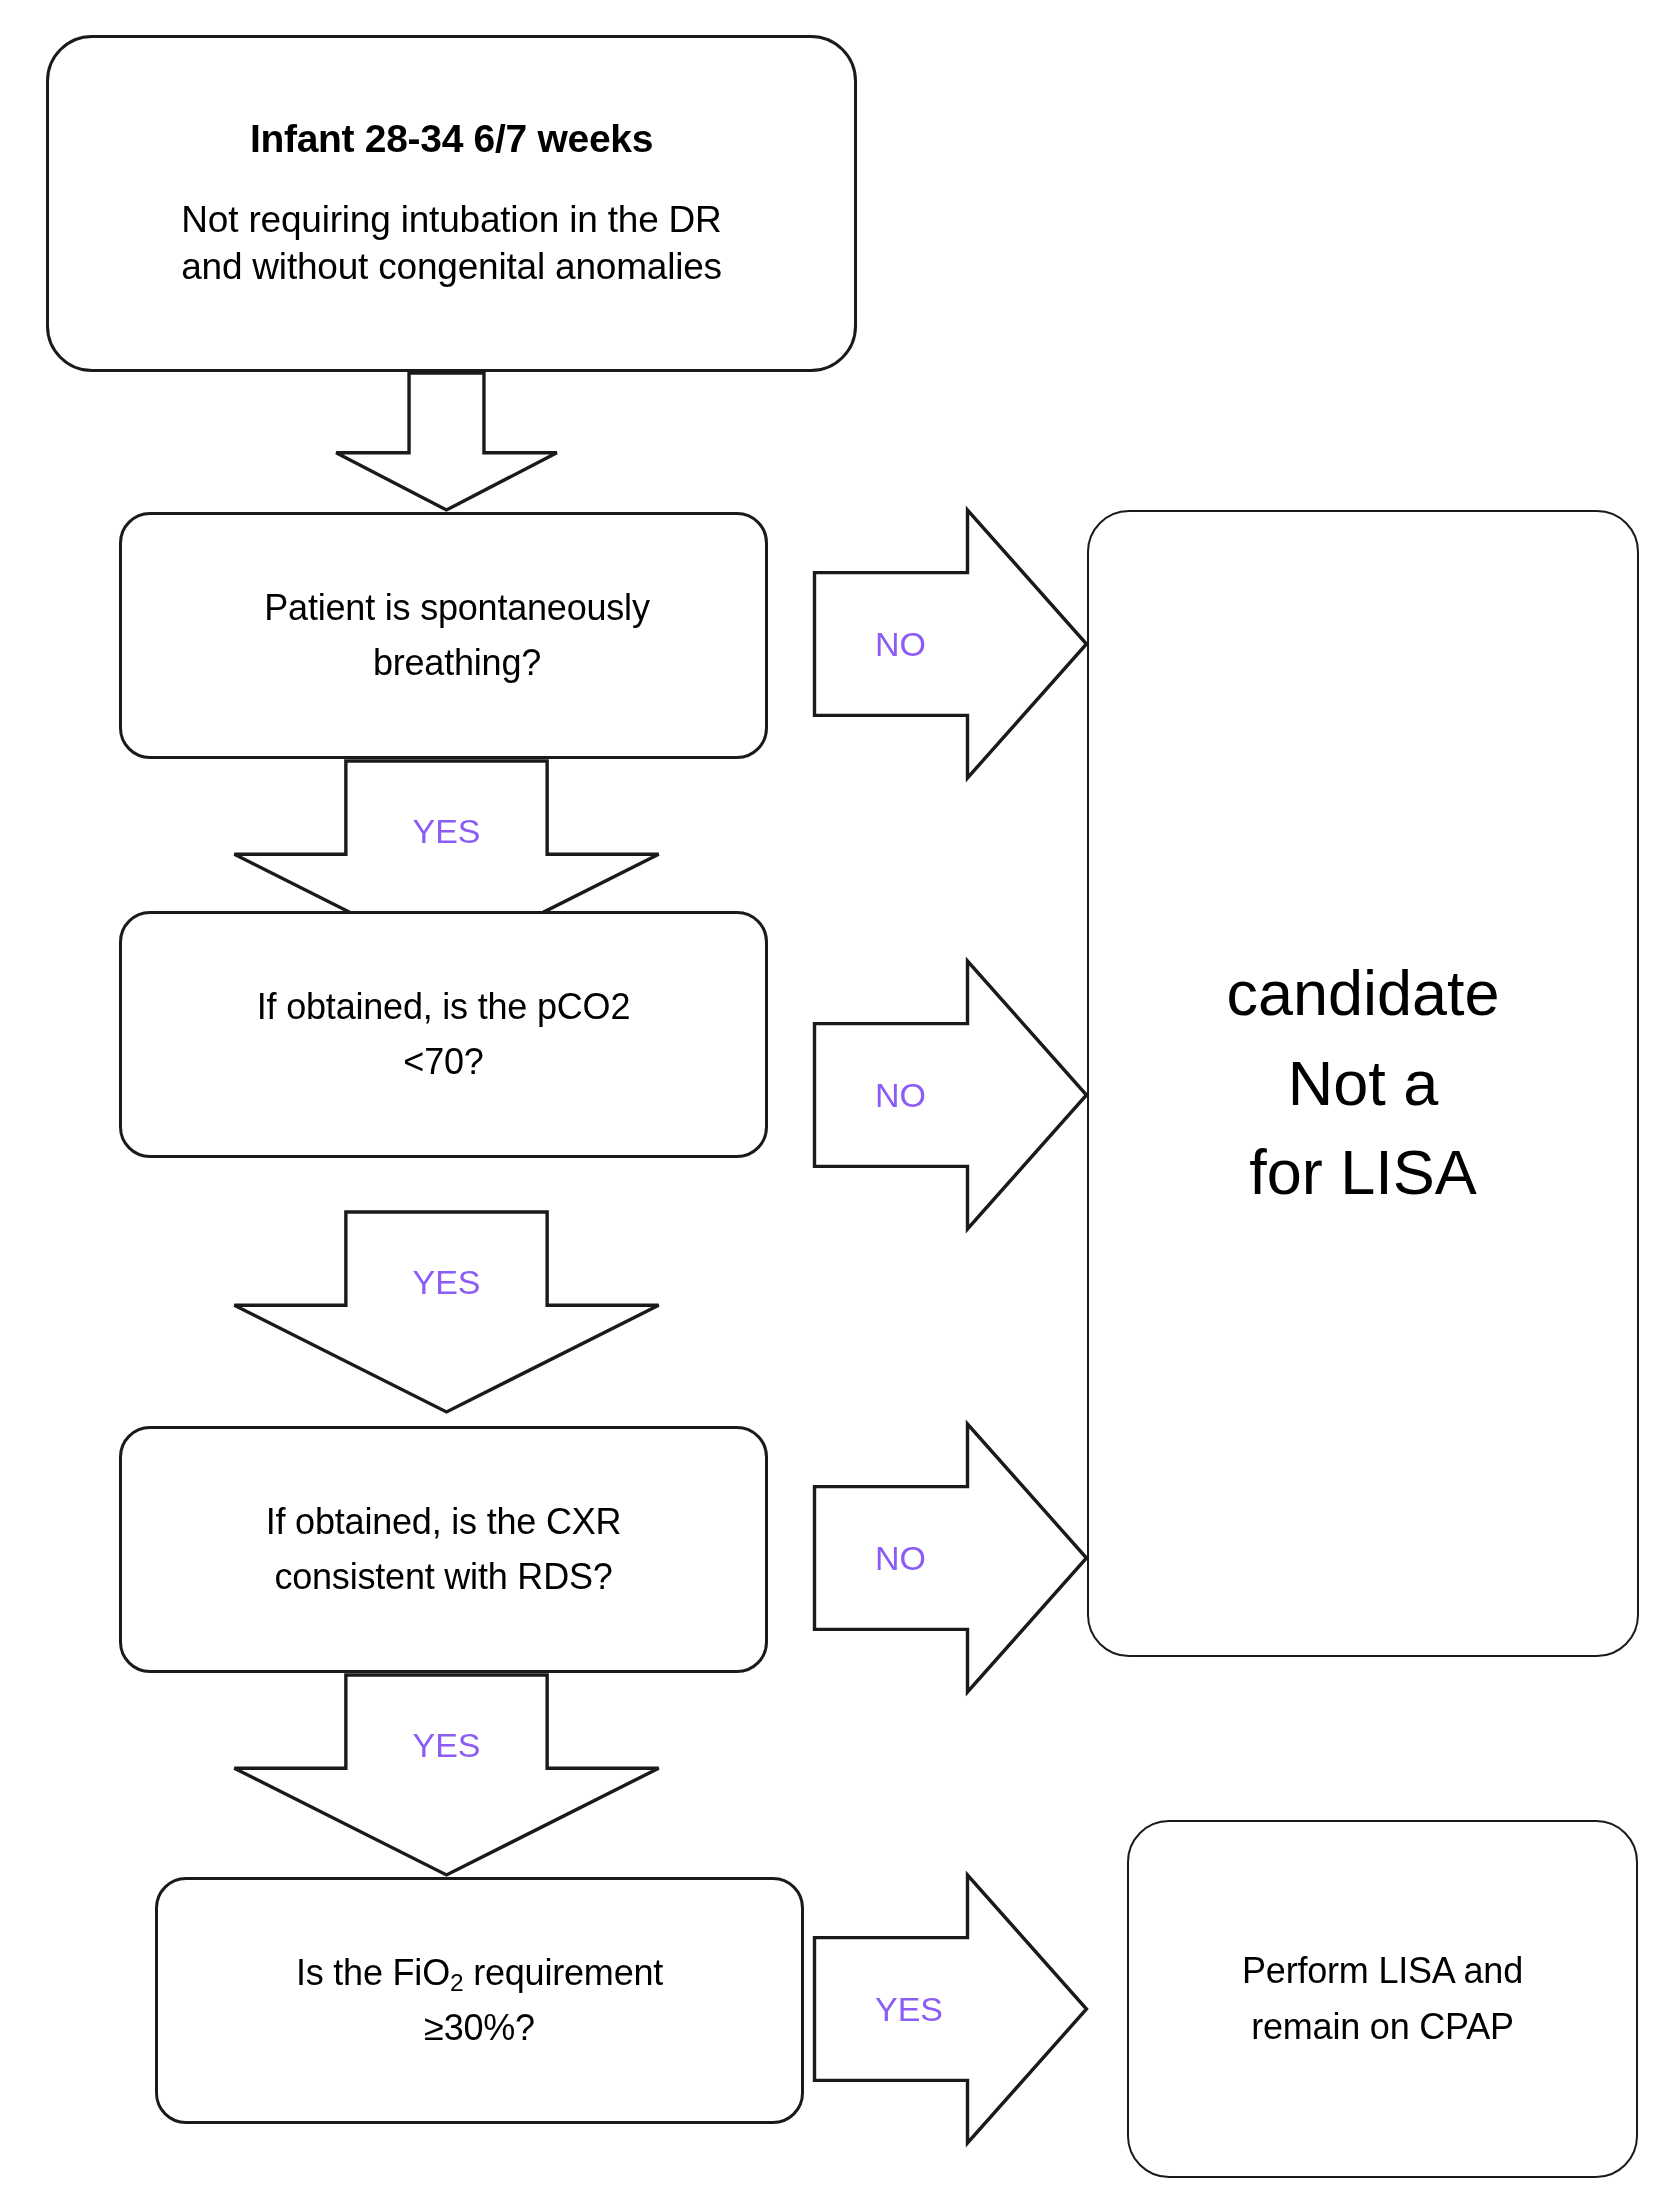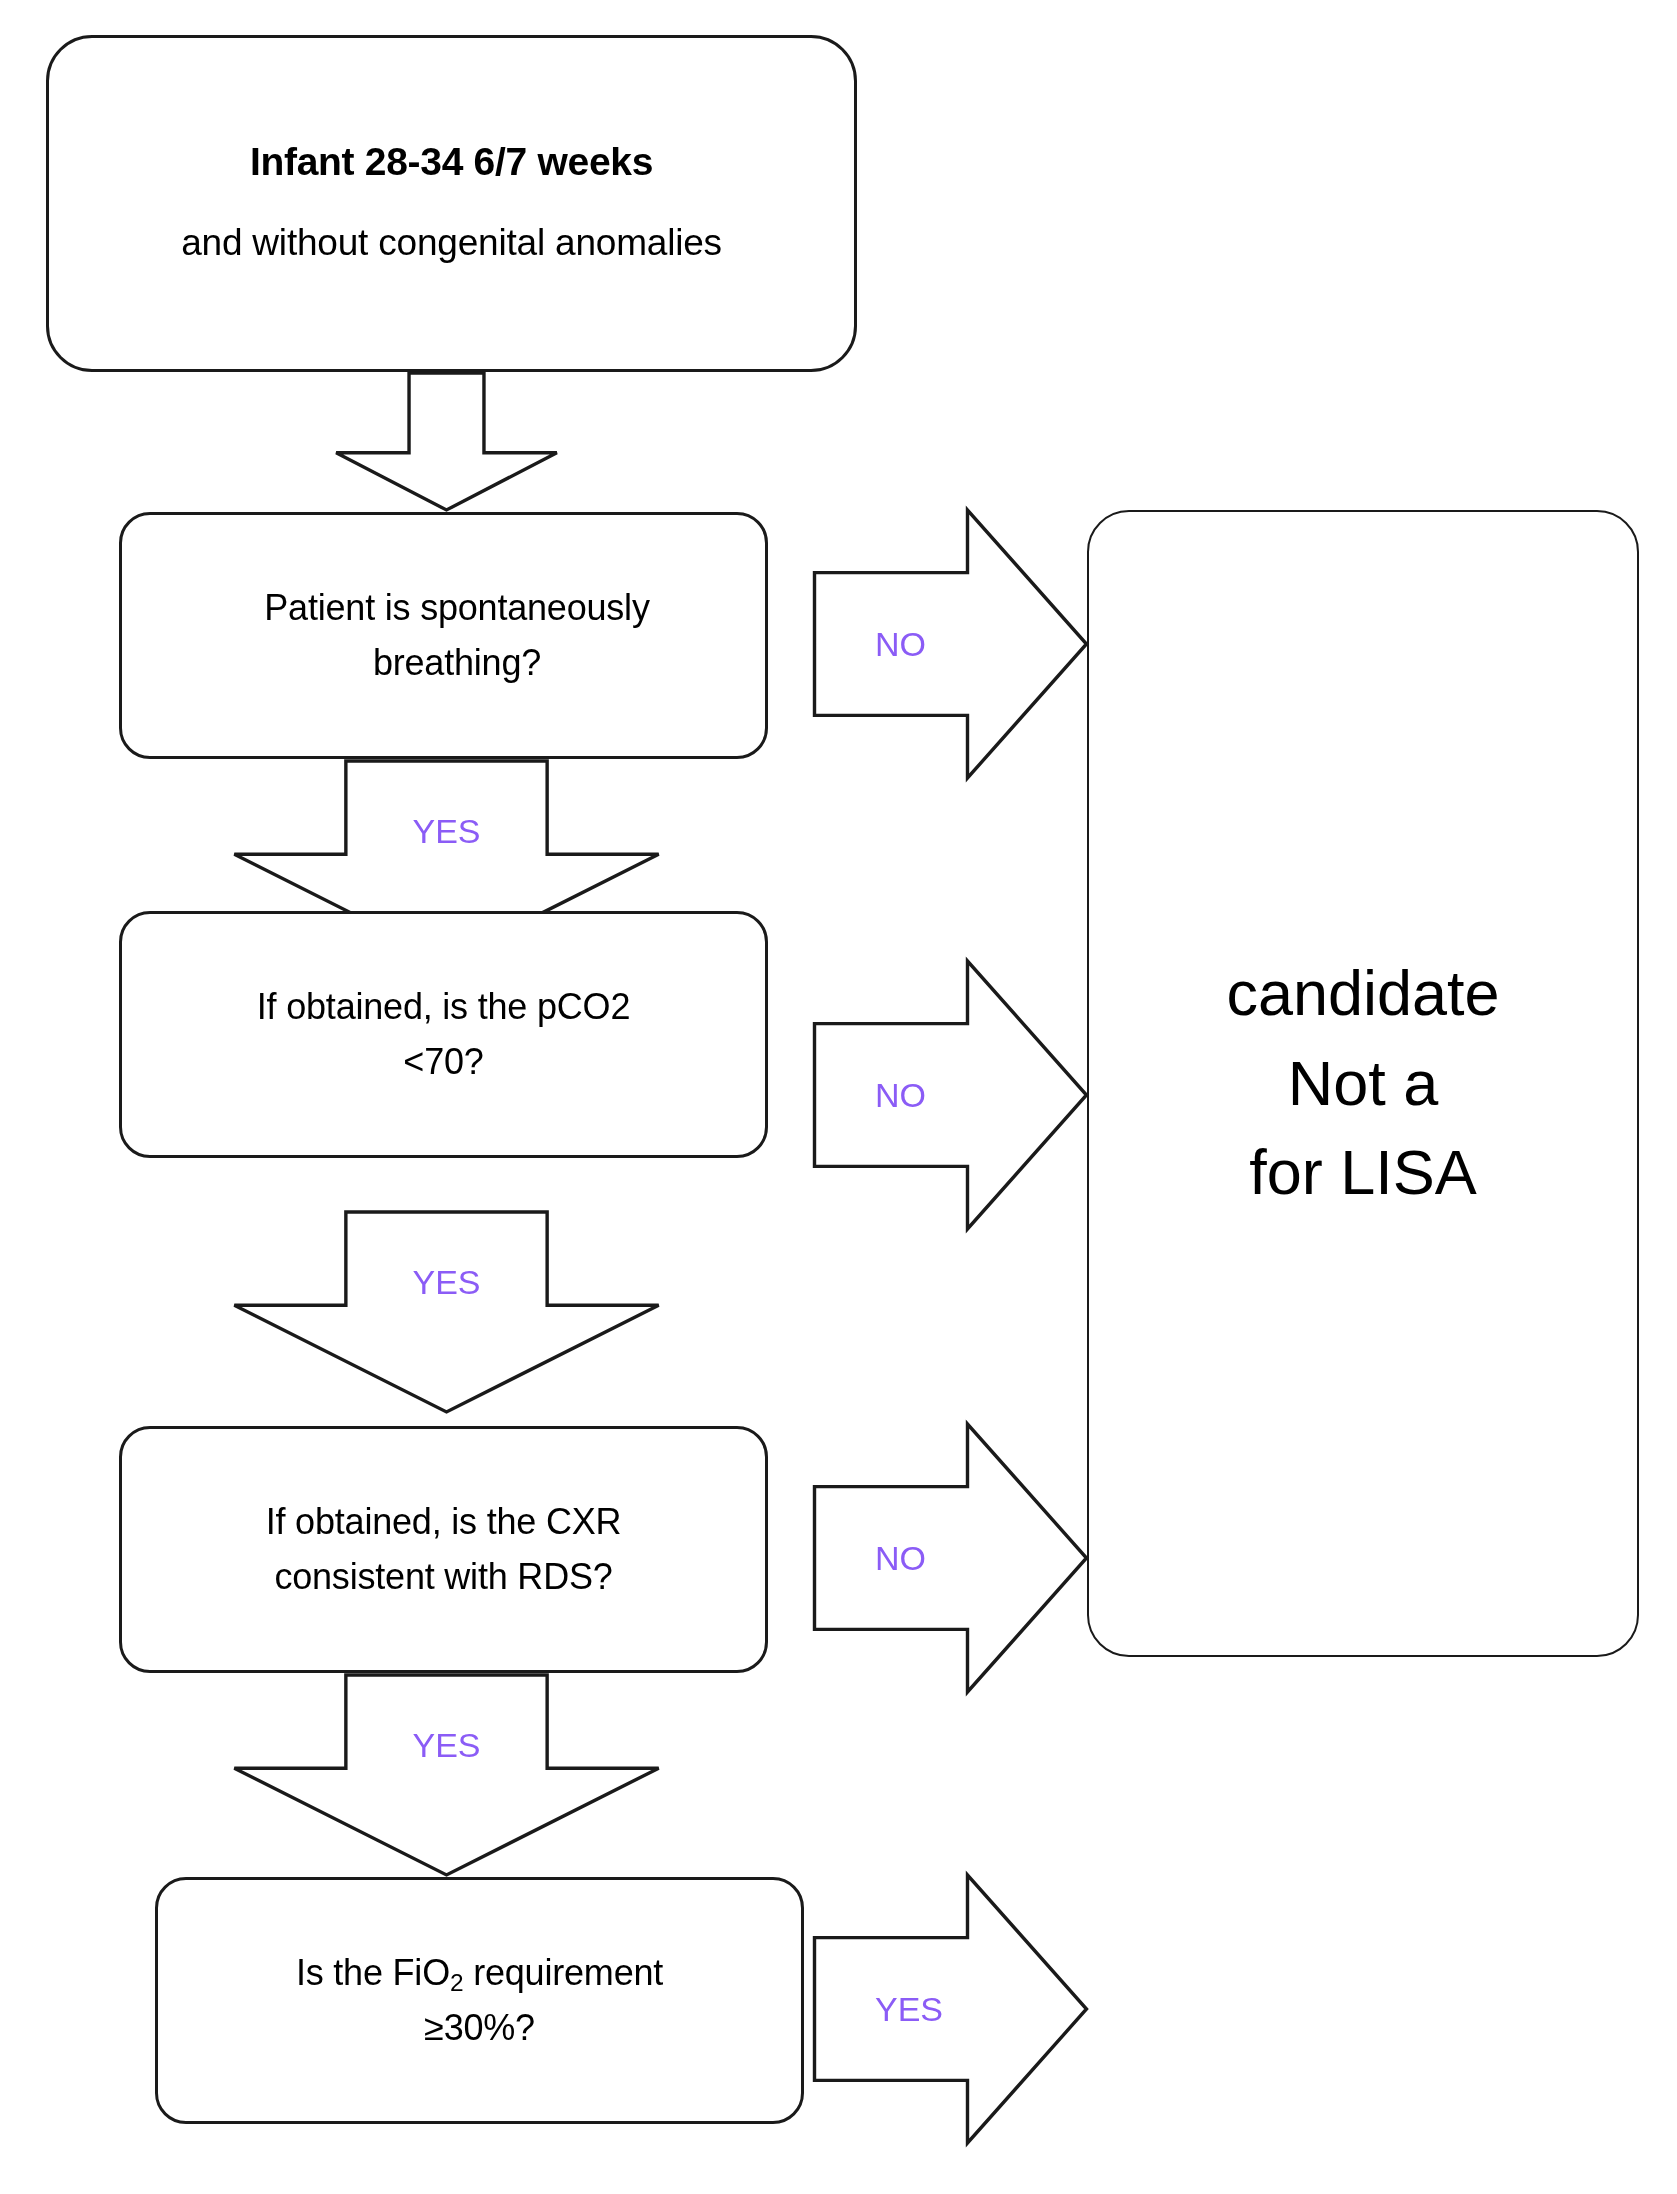--- a/index.html
+++ b/index.html
@@ -156,20 +156,21 @@
     transform: translateY(-50%);
   }
 </style>
 </head>
 <body>
 
 <div id="canvas">
 
   <div class="node" id="node-intake">
     <span class="title">Infant 28-34 6/7 weeks</span>
+    <span class="body-line line">Not requiring intubation in the DR</span>
     <span class="body-line line">and without congenital anomalies</span>
   </div>
 
   <div class="arrow" id="arrow-down-1">
     <svg width="225" height="141" viewBox="0 0 330 207">
       <polygon points="110,3 220,3 220,120 327,120 165,204 3,120 110,120"></polygon>
     </svg>
     <span class="arrow-label down-label"></span>
   </div>
 
@@ -241,15 +242,19 @@
     </svg>
     <span class="arrow-label right-label">YES</span>
   </div>
 
   <div class="node" id="node-not-candidate">
     <span class="line">candidate</span>
     <span class="line">Not a</span>
     <span class="line">for LISA</span>
   </div>
 
+  <div class="node" id="node-perform-lisa">
+    <span class="line">Perform LISA and</span>
+    <span class="line">remain on CPAP</span>
+  </div>
 
 </div>
 
 
 </body></html>

